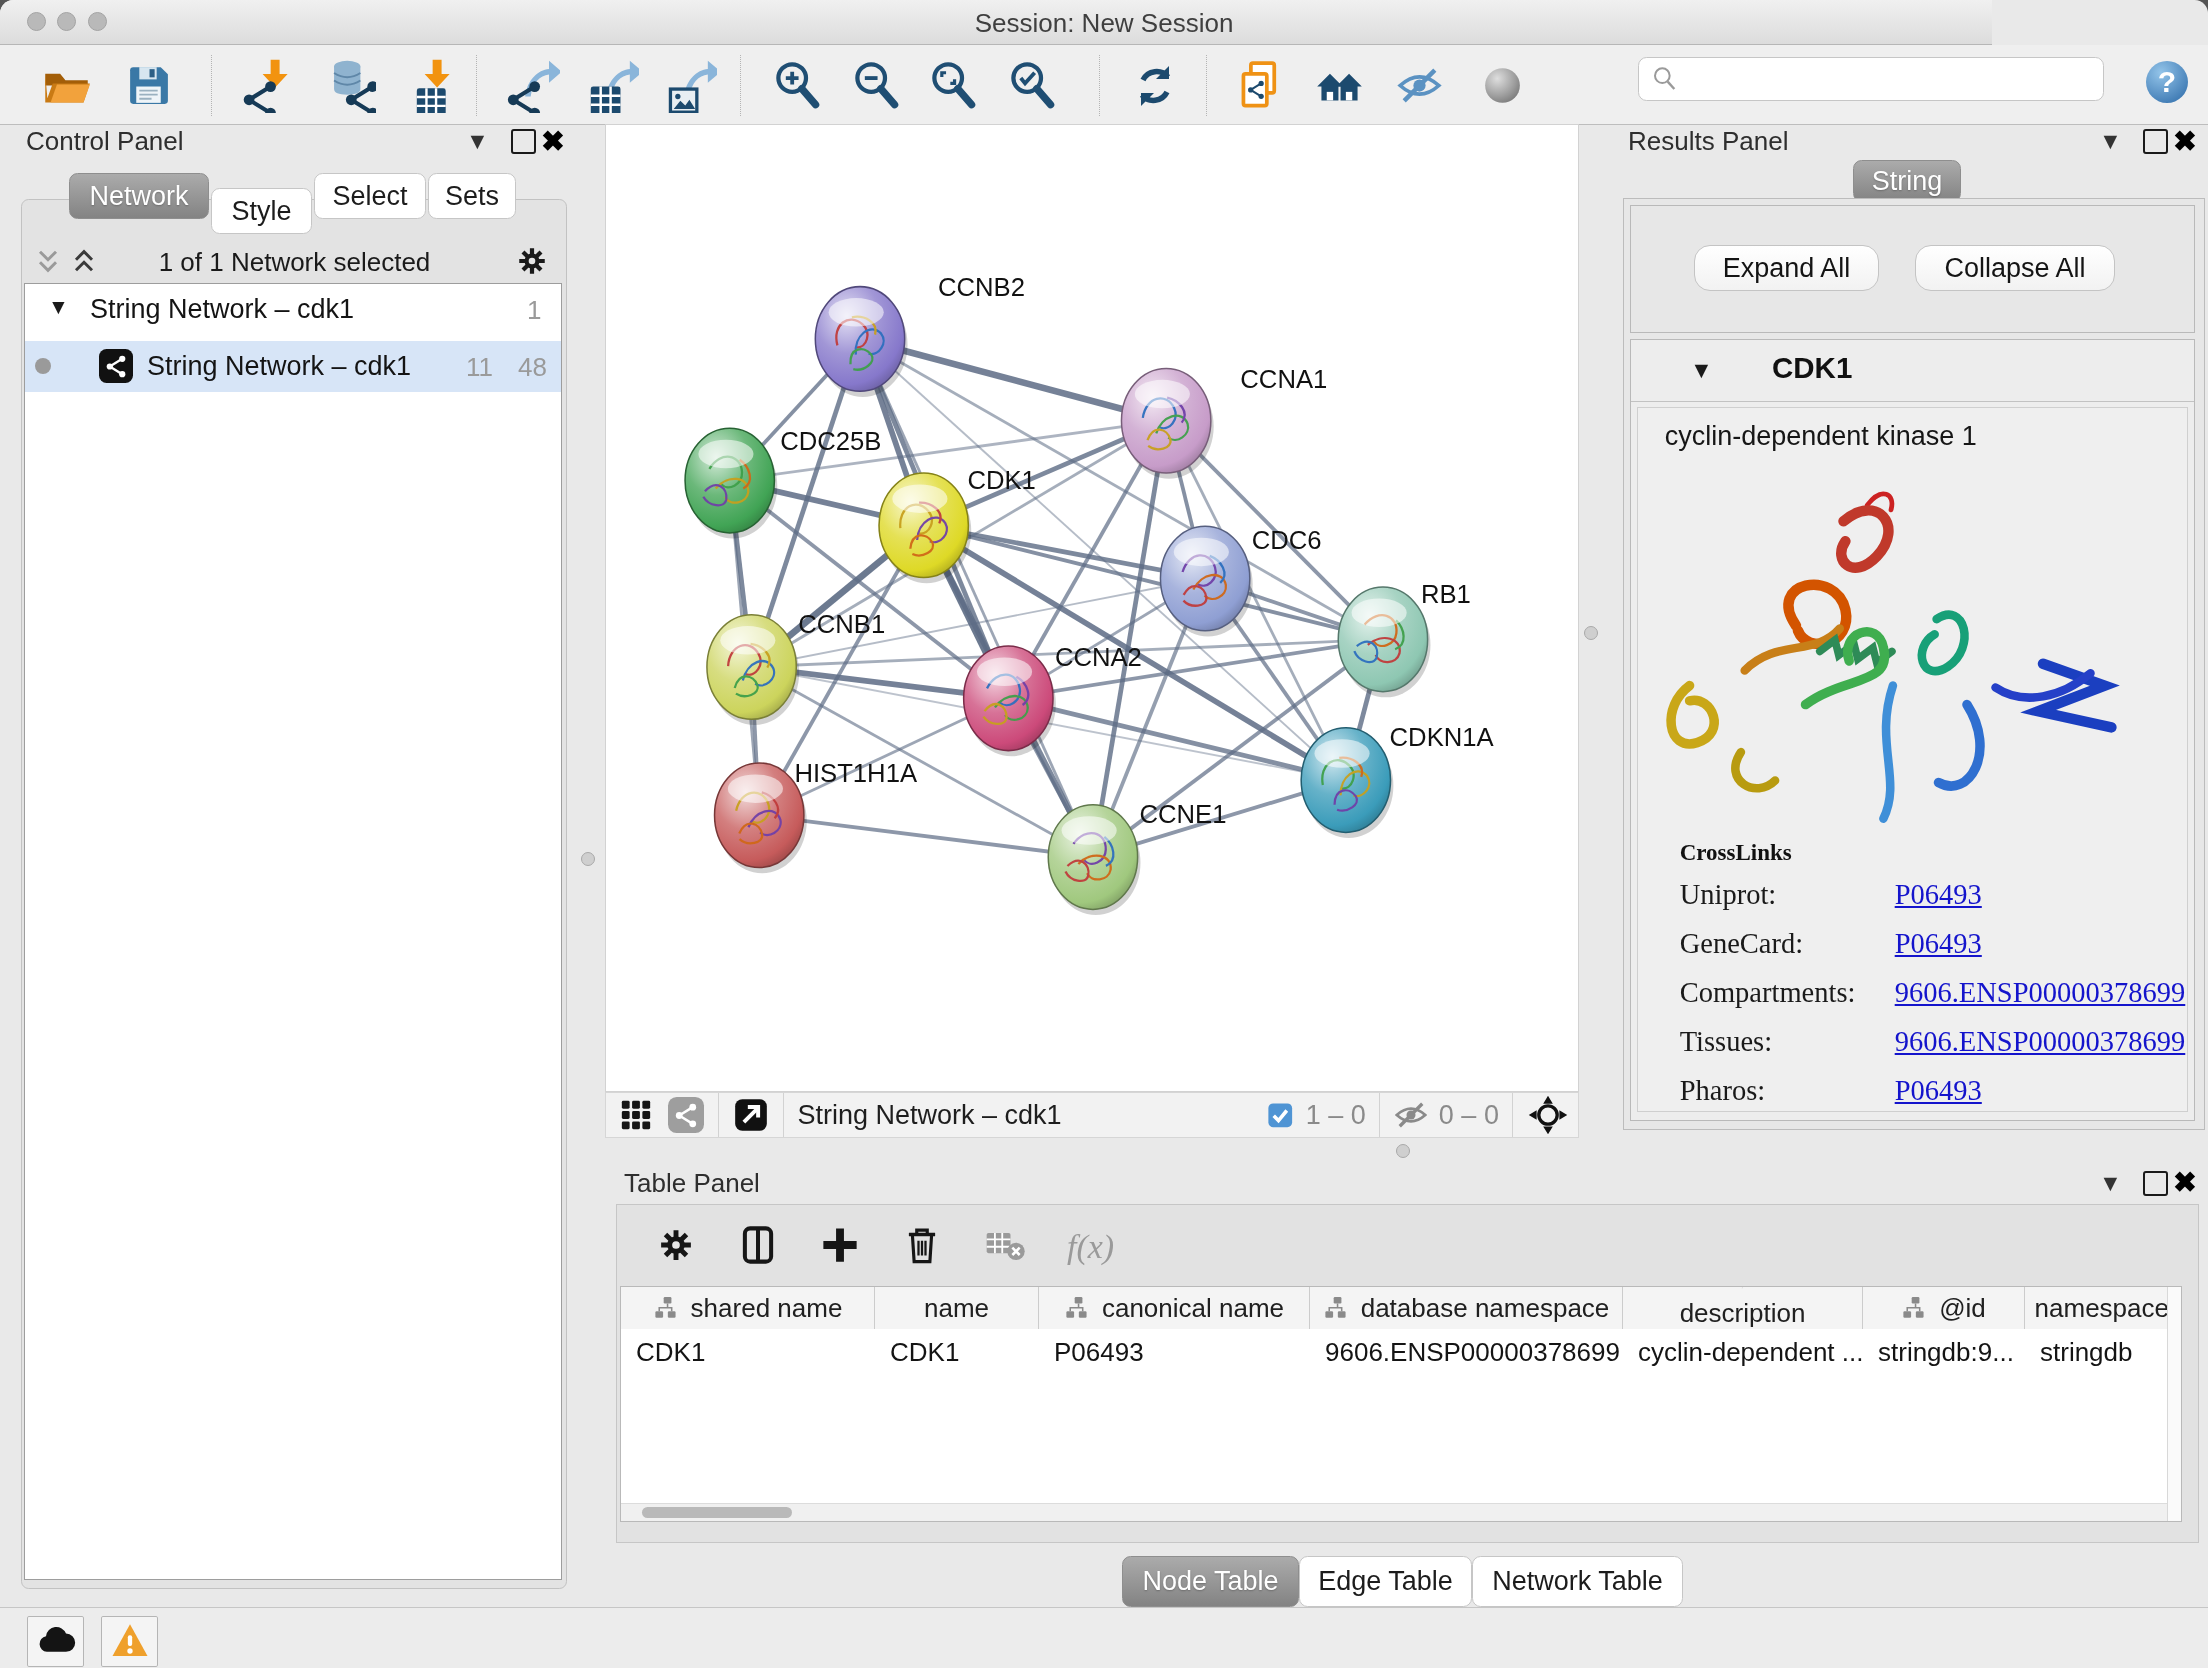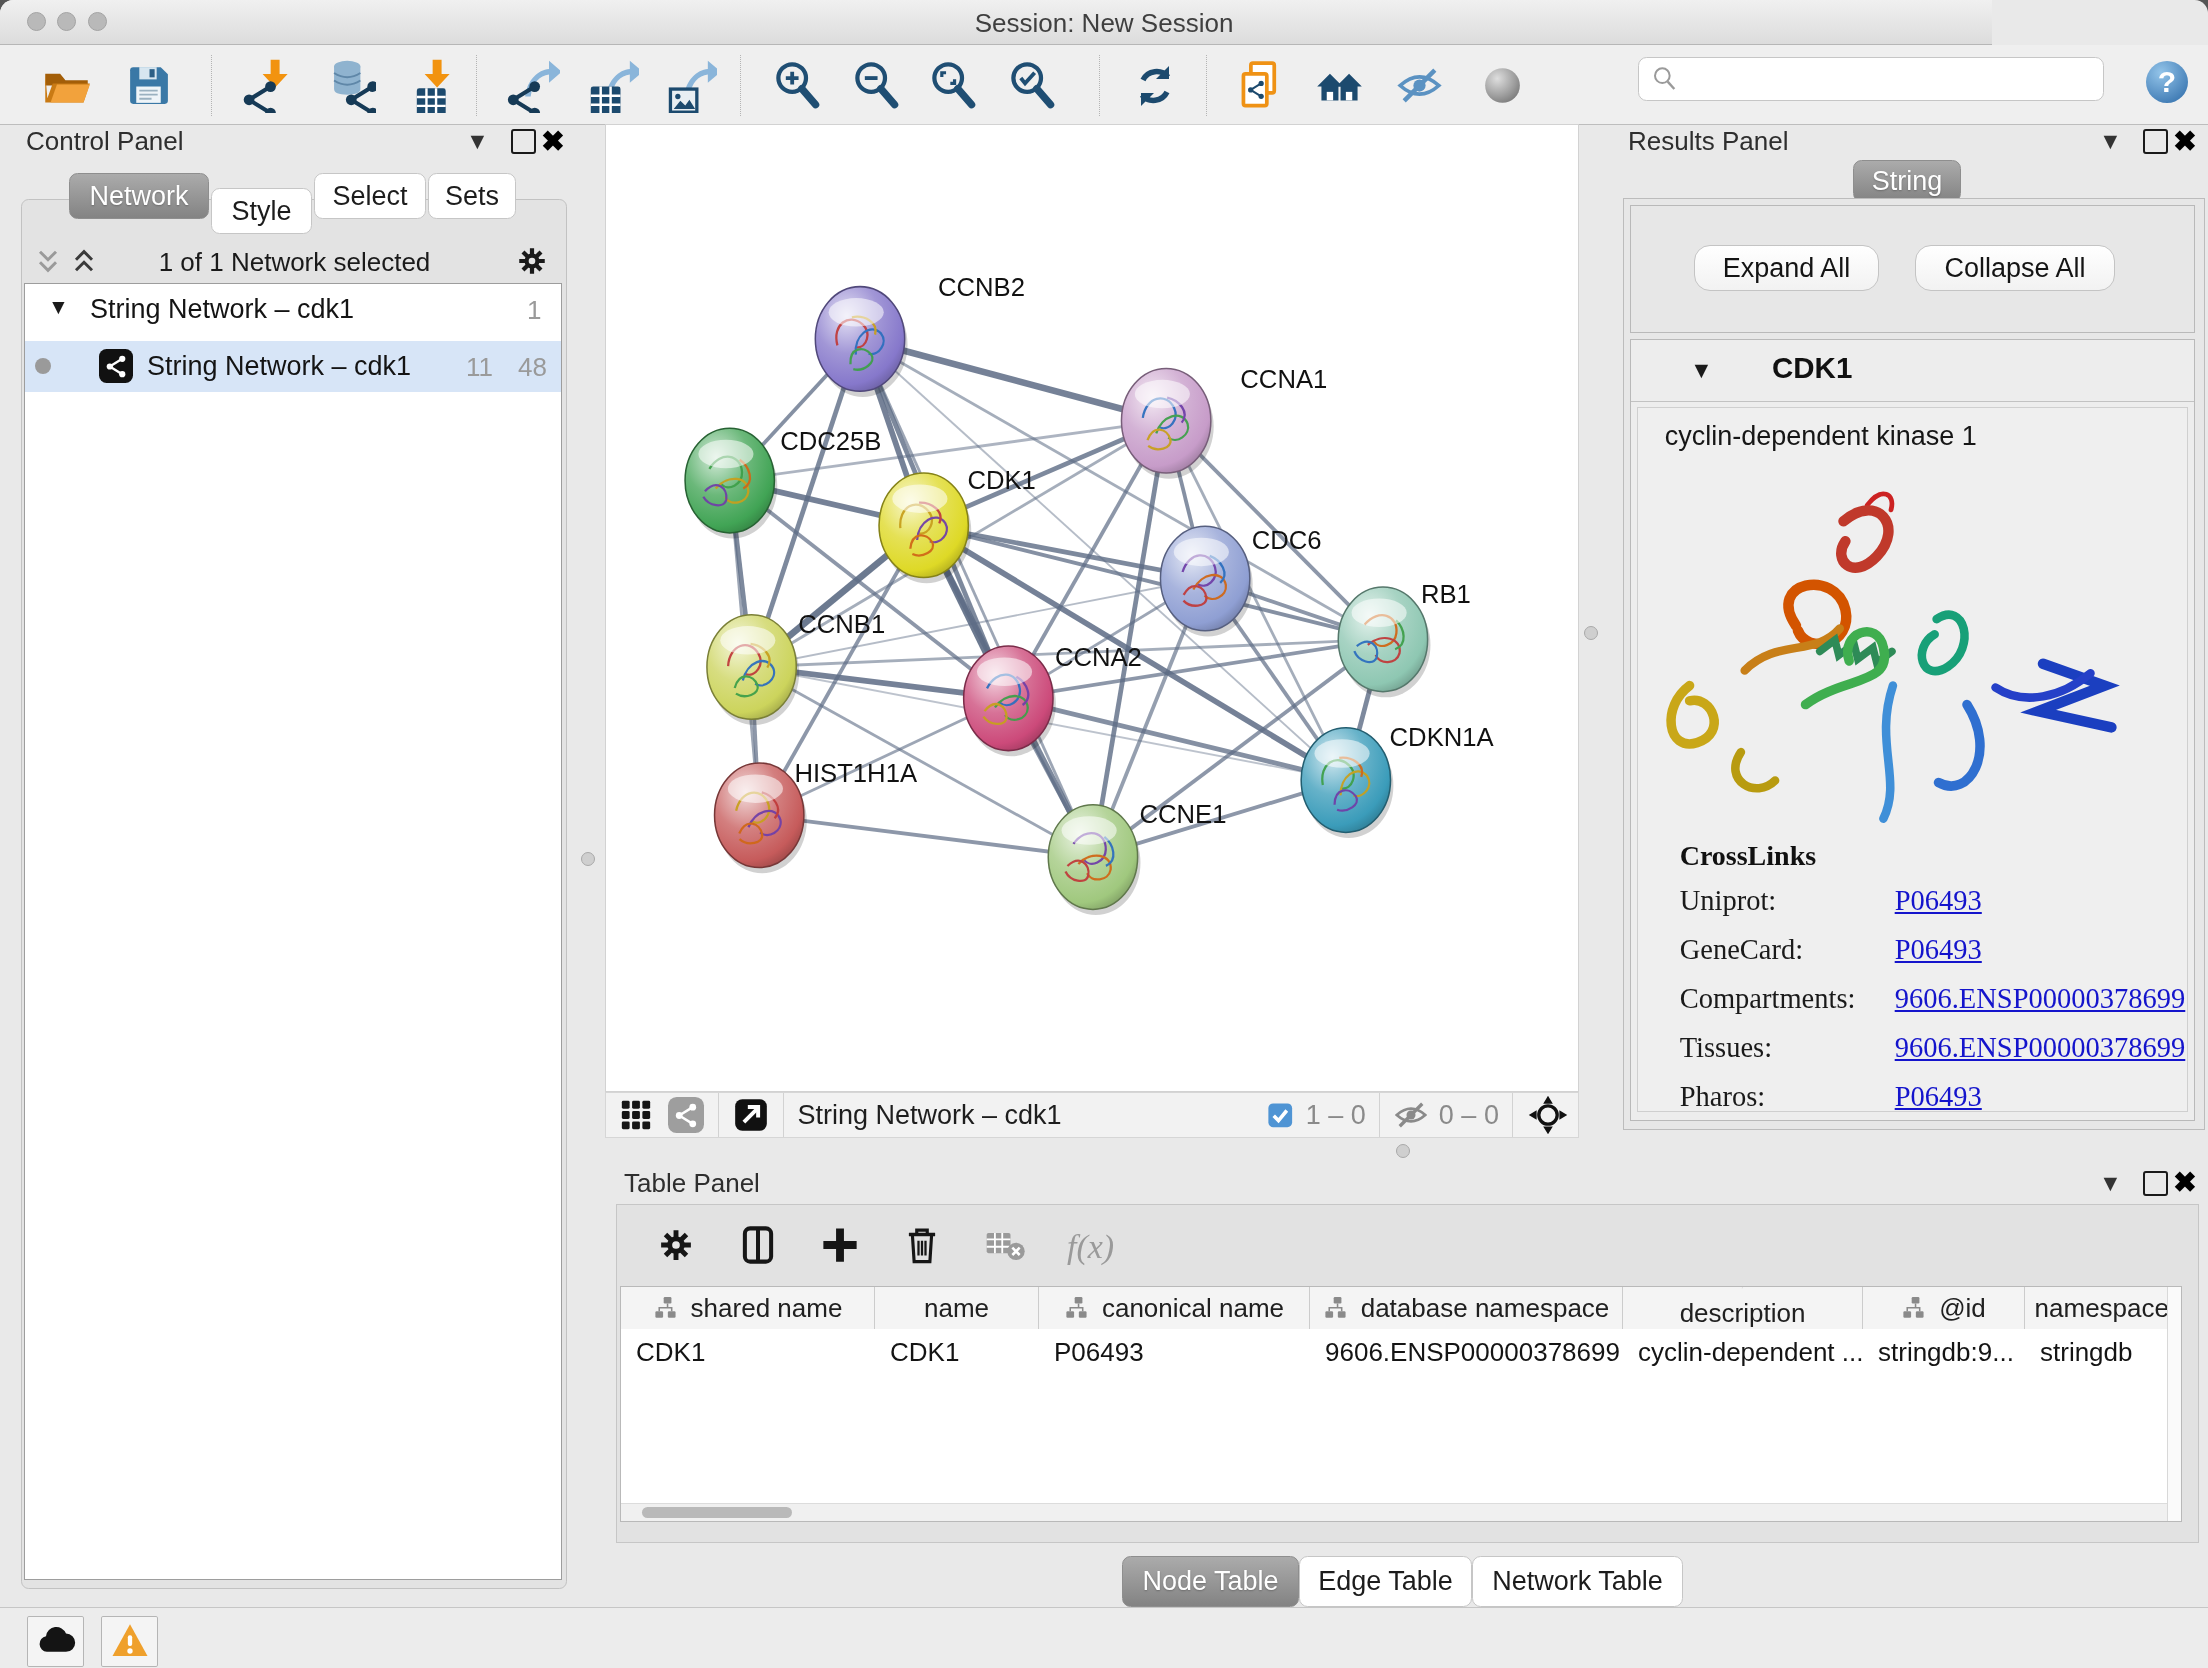--- a/index.html
+++ b/index.html
@@ -753,21 +753,21 @@
           <path d="M175 192 l16 -12 4 16 16 -12 4 16 16 -12 4 16 16 -12" stroke="#2e8b57" stroke-width="8"></path>
           <path d="M160 248 C200 218 252 228 242 188 C236 158 196 172 206 202" stroke="#3fae4f" stroke-width="10"></path>
           <path d="M298 158 C328 138 340 188 310 208 C282 226 272 188 296 174" stroke="#18a078" stroke-width="9"></path>
           <path d="M252 228 C232 288 262 328 242 368" stroke="#3f8fd8" stroke-width="9"></path>
           <path d="M330 248 C362 298 332 348 300 330" stroke="#2f6fd0" stroke-width="10"></path>
           <path d="M410 205 L475 228 L405 255 L482 272" stroke="#1b3fc0" stroke-width="11"></path>
           <path d="M360 230 C390 250 430 240 460 215" stroke="#2540c8" stroke-width="9"></path>
         </g>
       </svg>
       <div id="crosslinks" style="margin:9.5px 0 0 42px">
-        <div style="font-size:28px;font-weight:bold;color:#111;margin-bottom:13.3px">CrossLinks</div>
+        <div style="font-size:23px;font-weight:bold;color:#111;margin-bottom:13.3px">CrossLinks</div>
         <div id="xl-rows">
             <div style="display: flex; margin-bottom: 17px;">
               <span class="xl-label" style="width: 215px;">Uniprot:</span>
               <span class="xl-link">P06493</span>
             </div>
             <div style="display: flex; margin-bottom: 17px;">
               <span class="xl-label" style="width: 215px;">GeneCard:</span>
               <span class="xl-link">P06493</span>
             </div>
             <div style="display: flex; margin-bottom: 17px;">

